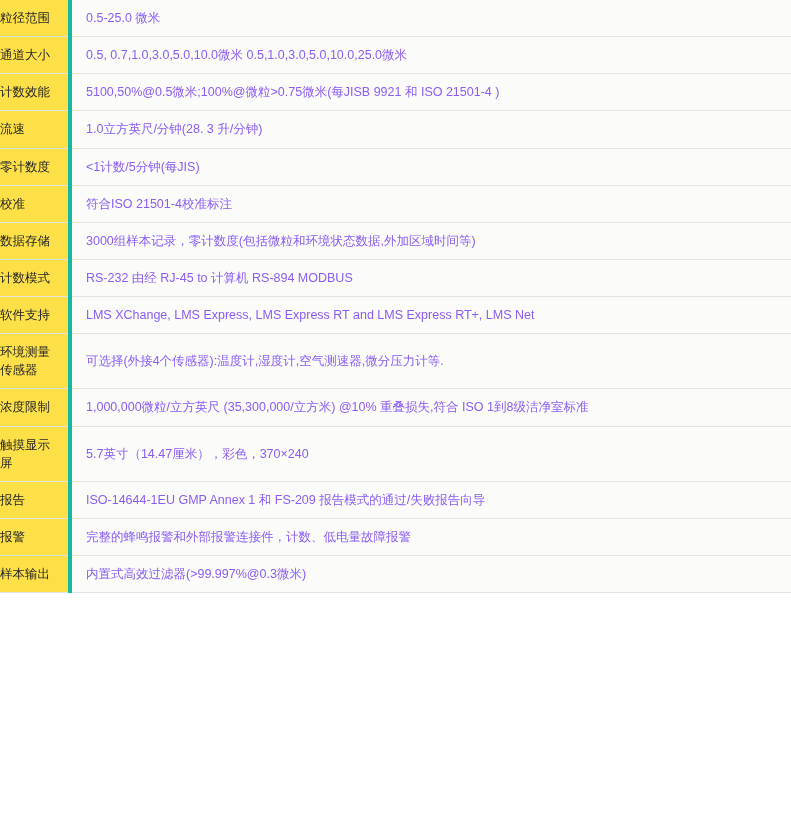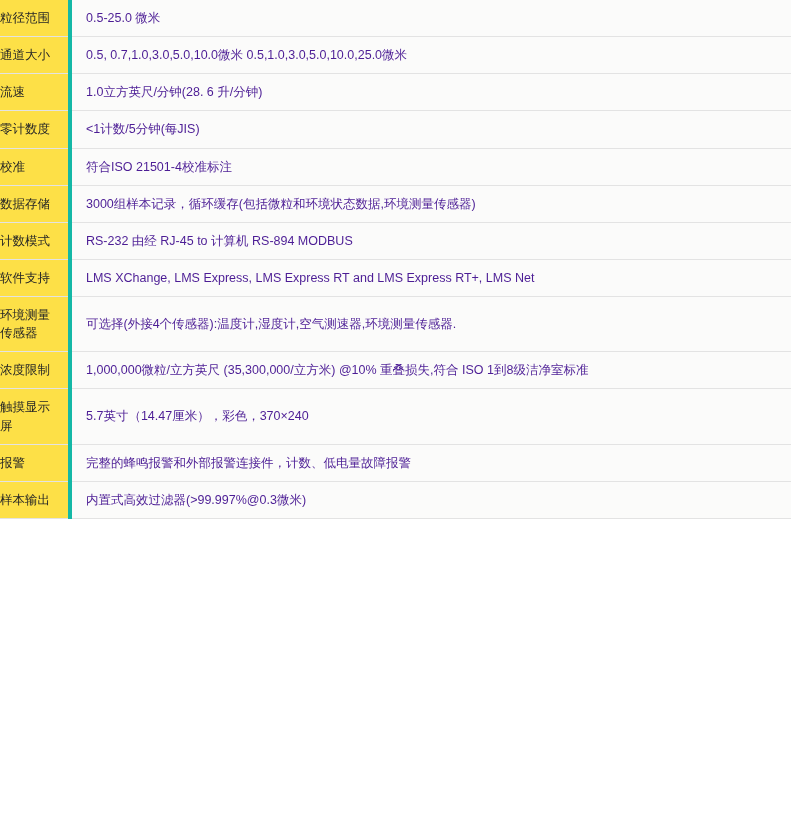--- a/index.html
+++ b/index.html
@@ -34,21 +34,21 @@
   td.label-cell {
     padding: 9px 10px 9px 0;
     color: #262626;
     font-size: 12.5px;
     background: #fde047;
     border-right: 4px solid #14b8a6;
     word-break: break-all;
   }
   td.value-cell {
     padding: 9px 10px 9px 14px;
-    color: #4c1d95;
+    color: #8b5cf6;
     font-size: 12.5px;
     background: #fbfbfa;
   }
 </style>
 </head>
 <body>
 
 <table class="spec-table">
   <colgroup>
     <col class="c-label">
@@ -57,54 +57,62 @@
   <tbody>
       <tr>
         <td class="label-cell">粒径范围</td>
         <td class="value-cell">0.5-25.0 微米</td>
       </tr>
       <tr>
         <td class="label-cell">通道大小</td>
         <td class="value-cell">0.5, 0.7,1.0,3.0,5.0,10.0微米   0.5,1.0,3.0,5.0,10.0,25.0微米</td>
       </tr>
       <tr>
+        <td class="label-cell">计数效能</td>
+        <td class="value-cell">5100,50%@0.5微米;100%@微粒&gt;0.75微米(每JISB 9921 和 ISO 21501-4 )</td>
+      </tr>
+      <tr>
         <td class="label-cell">流速</td>
-        <td class="value-cell">1.0立方英尺/分钟(28. 6 升/分钟)</td>
+        <td class="value-cell">1.0立方英尺/分钟(28. 3 升/分钟)</td>
       </tr>
       <tr>
         <td class="label-cell">零计数度</td>
         <td class="value-cell">&lt;1计数/5分钟(每JIS)</td>
       </tr>
       <tr>
         <td class="label-cell">校准</td>
         <td class="value-cell">符合ISO 21501-4校准标注</td>
       </tr>
       <tr>
         <td class="label-cell">数据存储</td>
-        <td class="value-cell">3000组样本记录，循环缓存(包括微粒和环境状态数据,环境测量传感器)</td>
+        <td class="value-cell">3000组样本记录，零计数度(包括微粒和环境状态数据,外加区域时间等)</td>
       </tr>
       <tr>
         <td class="label-cell">计数模式</td>
         <td class="value-cell">RS-232 由经 RJ-45 to 计算机 RS-894 MODBUS</td>
       </tr>
       <tr>
         <td class="label-cell">软件支持</td>
         <td class="value-cell">LMS XChange, LMS Express, LMS Express RT and LMS Express RT+, LMS Net</td>
       </tr>
       <tr>
         <td class="label-cell">环境测量传感器</td>
-        <td class="value-cell">可选择(外接4个传感器):温度计,湿度计,空气测速器,环境测量传感器.</td>
+        <td class="value-cell">可选择(外接4个传感器):温度计,湿度计,空气测速器,微分压力计等.</td>
       </tr>
       <tr>
         <td class="label-cell">浓度限制</td>
         <td class="value-cell">1,000,000微粒/立方英尺 (35,300,000/立方米) @10% 重叠损失,符合 ISO 1到8级洁净室标准</td>
       </tr>
       <tr>
         <td class="label-cell">触摸显示屏</td>
         <td class="value-cell">5.7英寸（14.47厘米），彩色，370×240</td>
+      </tr>
+      <tr>
+        <td class="label-cell">报告</td>
+        <td class="value-cell">ISO-14644-1EU GMP Annex 1 和 FS-209 报告模式的通过/失败报告向导</td>
       </tr>
       <tr>
         <td class="label-cell">报警</td>
         <td class="value-cell">完整的蜂鸣报警和外部报警连接件，计数、低电量故障报警</td>
       </tr>
       <tr>
         <td class="label-cell">样本输出</td>
         <td class="value-cell">内置式高效过滤器(&gt;99.997%@0.3微米)</td>
       </tr>
     </tbody>

